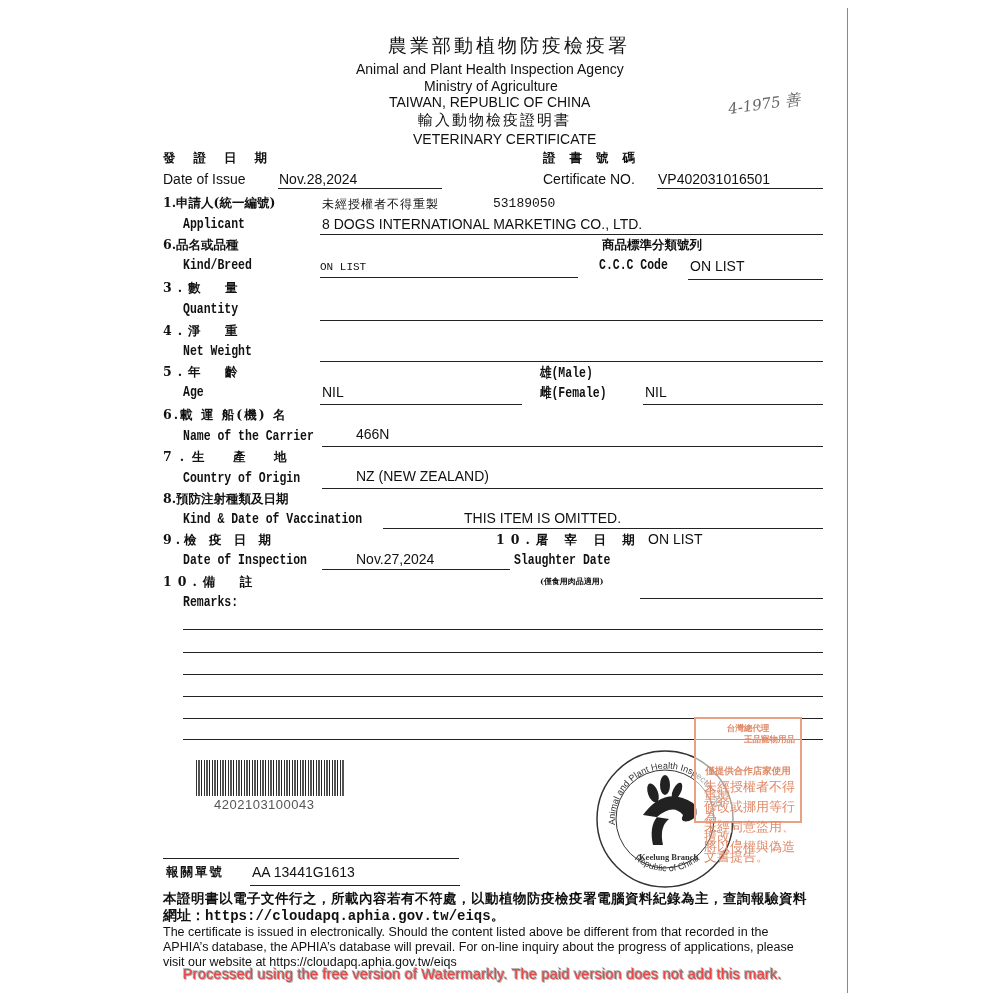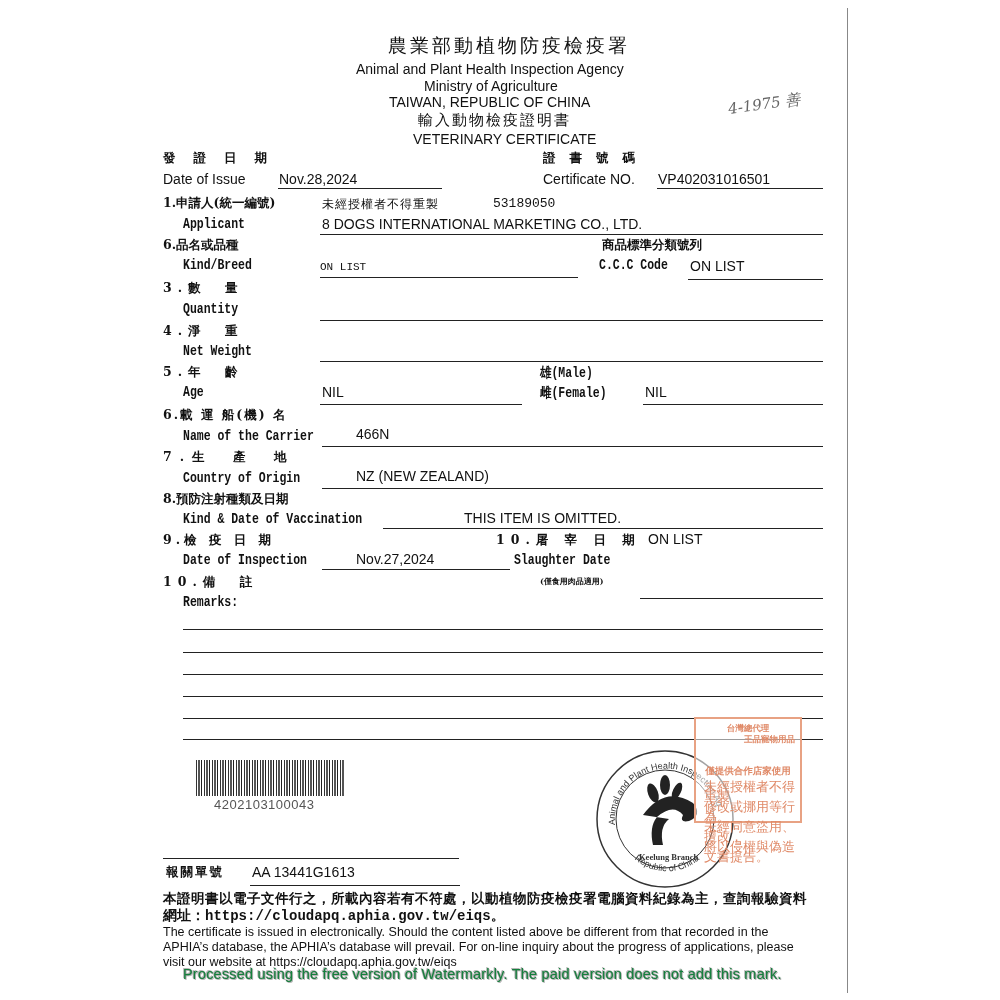--- a/index.html
+++ b/index.html
@@ -23,21 +23,21 @@
     position: absolute; left: 694px; top: 717px; width: 104px; height: 102px;
     border: 2px solid #e8a283; background: rgba(255,255,255,0.55);
     color: #e08a68; text-align: center; font-family: "DejaVu Sans", sans-serif;
   }
   .stamp-box .s1 { font-size: 8.5px; margin-top: 4px; line-height: 11px; font-weight: bold; }
   .stamp-box .s2 { font-size: 9.5px; font-weight: bold; margin-top: 20px; }
   .stamp-box .s3 { font-size: 13px; line-height: 10px; margin-top: 4px; text-align: left; padding-left: 8px; }
   .seal { position: absolute; left: 593px; top: 745px; width: 145px; height: 145px; }
   .barcode { position: absolute; left: 196px; top: 760px; width: 148px; height: 36px;
     background: repeating-linear-gradient(90deg, #333 0 1px, #fff 1px 2px, #555 2px 4px, #fff 4px 5px, #222 5px 6px, #fff 6px 8px); }
-  .watermark { color: #15803d; font-size: 14.5px; text-shadow: 0 0 1px #999, 0 0 1px #999, 1px 1px 0 #bbb, -1px -1px 0 #bbb; letter-spacing: 0.2px; }
+  .watermark { color: #ef4444; font-size: 14.5px; text-shadow: 0 0 1px #999, 0 0 1px #999, 1px 1px 0 #bbb, -1px -1px 0 #bbb; letter-spacing: 0.2px; }
   .note-cn { font-size: 13.5px; font-family: "DejaVu Serif", serif; font-weight: bold; letter-spacing: 0.5px; }
   .note-en { font-size: 12.5px; line-height: 15px; }
 </style>
 </head>
 <body>
 
 <div class="vline" style="left:847px; top:8px; height:985px;"></div>
 
 <div class="abs hdr-cn" style="left:388px; top:33px;">農業部動植物防疫檢疫署</div>
 <div class="abs hdr-en" style="left:356px; top:61px;">Animal and Plant Health Inspection Agency</div>

